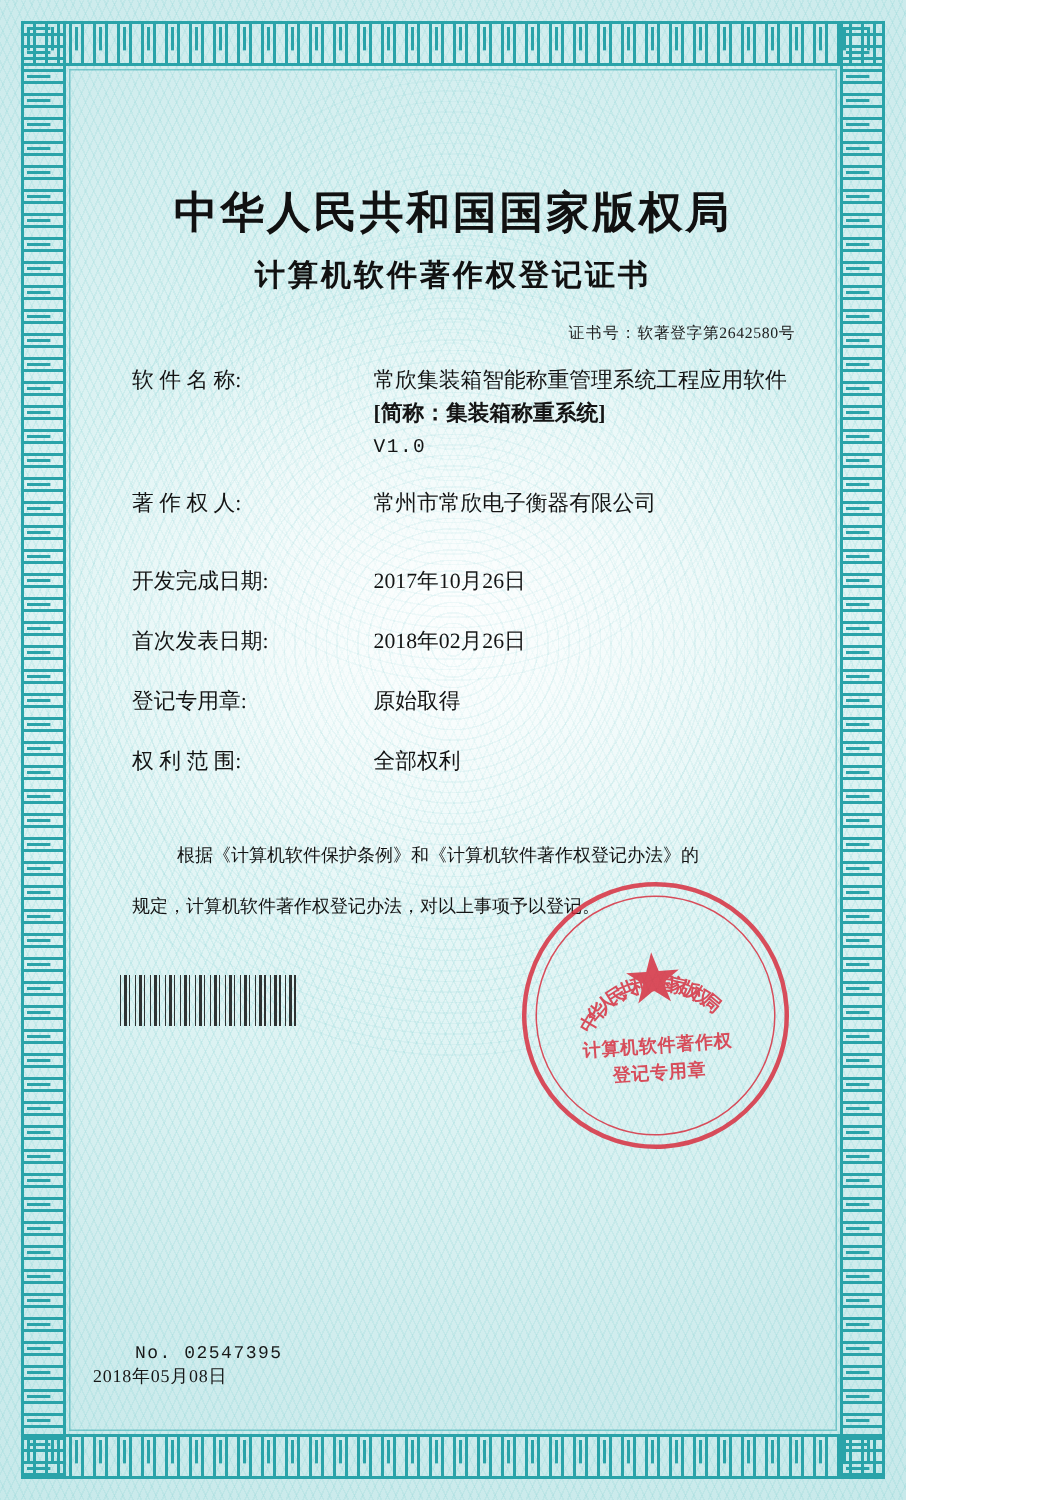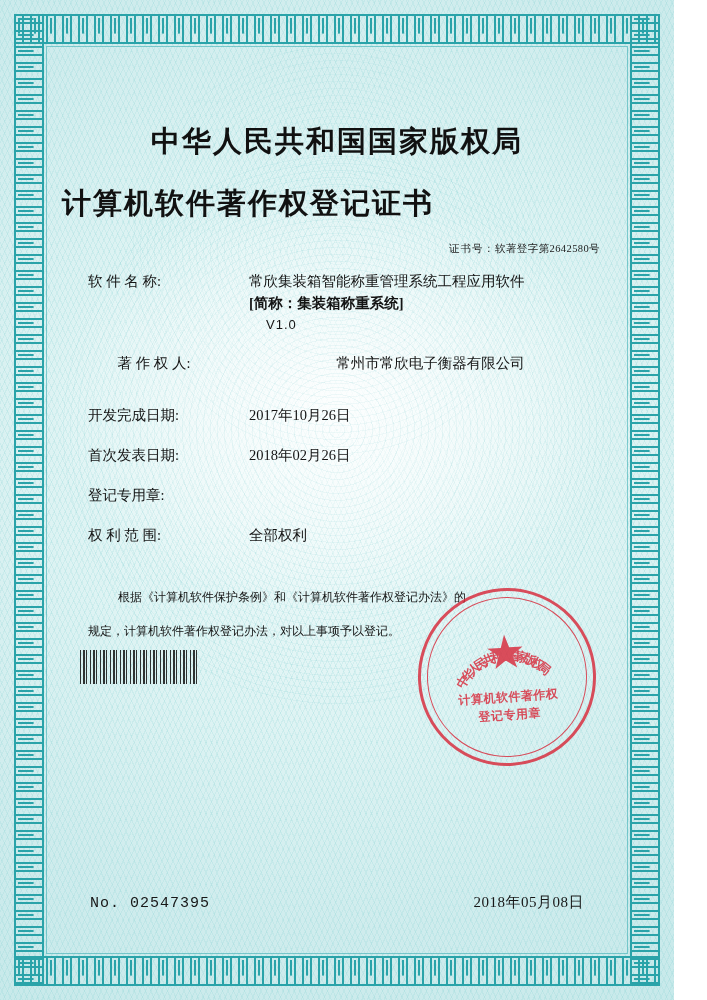--- a/index.html
+++ b/index.html
@@ -10,21 +10,21 @@
   body {
     width: 707px;
     height: 1000px;
     font-family: "Liberation Serif", "DejaVu Serif", serif;
     overflow: hidden;
   }
 
   
   .certificate {
     position: relative;
-    width: 674px;
+    width: 604px;
     height: 1000px;
     background:
       radial-gradient(ellipse 420px 300px at 50% 40%, rgba(255,255,255,0.85) 0%, rgba(255,255,255,0.0) 70%),
       repeating-linear-gradient(115deg,
         rgba(120, 205, 205, 0.16) 0px,
         rgba(120, 205, 205, 0.16) 1px,
         rgba(255,255,255,0) 1px,
         rgba(255,255,255,0) 5px),
       repeating-linear-gradient(65deg,
         rgba(120, 205, 205, 0.16) 0px,
@@ -142,23 +142,23 @@
   .title-main {
     margin-top: 62px;
     text-align: center;
     font-size: 29px;
     font-weight: bold;
     letter-spacing: 2px;
     color: #111;
     font-family: "Liberation Serif", "DejaVu Serif", serif;
   }
   .title-sub {
-    margin-top: 22px;
-    text-align: left;
-    font-size: 29px;
+    margin-top: 8px;
+    text-align: center;
+    font-size: 20px;
     font-weight: bold;
     letter-spacing: 2px;
     color: #111;
   }
 
   .cert-no {
     margin-top: 18px;
     text-align: right;
     padding-right: 12px;
     font-size: 10.5px;
@@ -186,28 +186,27 @@
     letter-spacing: 0px;
     color: #141414;
   }
   .row .value {
     flex: 1;
     color: #141414;
   }
   .value .line2 { display: block; font-weight: bold; }
   .value .line3 {
     display: block;
-    font-family: Liberation Sans, sans-serif;
+    font-family: Liberation Mono, monospace;
     font-size: 13px;
     letter-spacing: 1px;
-    margin-left: 17px;
   }
 
   .row-gap-1 { margin-top: 30px; }
-  .row-gap-2 { margin-top: 16px; text-align: center; }
+  .row-gap-2 { margin-top: 16px; }
 
   .row.sparse { margin-bottom: 18px; justify-content: space-between; }
 
   
   .para {
     margin-top: 34px;
     padding: 0 12px 0 26px;
     font-size: 12px;
     line-height: 34px;
     color: #141414;
@@ -291,26 +290,27 @@
     letter-spacing: .5px;
   }
   .seal-line.l1 { top: 98px; }
   .seal-line.l2 { top: 116px; }
 
   
   .footer {
     position: absolute;
     left: 62px;
     right: 62px;
-    bottom: 88px;
+    bottom: 74px;
     display: flex;
     justify-content: space-between;
     align-items: baseline;
-    font-size: 15px;
+    font-size: 12px;
     color: #171717;
+    flex-direction: column;
   }
   .footer .serial {
     font-family: "Liberation Mono", "DejaVu Sans Mono", monospace;
     letter-spacing: 1px;
     padding-left: 28px;
   }
   .footer .issue-date {
     letter-spacing: .5px;
     padding-right: 28px;
     text-align: center;
@@ -361,20 +361,21 @@
         <div class="value">2017年10月26日</div>
       </div>
 
       <div class="row sparse">
         <div class="label">首次发表日期:</div>
         <div class="value">2018年02月26日</div>
       </div>
 
       <div class="row sparse">
         <div class="label">登记专用章:</div>
+        <div class="value">原始取得</div>
       </div>
 
       <div class="row sparse">
         <div class="label">权 利 范 围:</div>
         <div class="value">全部权利</div>
       </div>
 
 
     </div>
 

